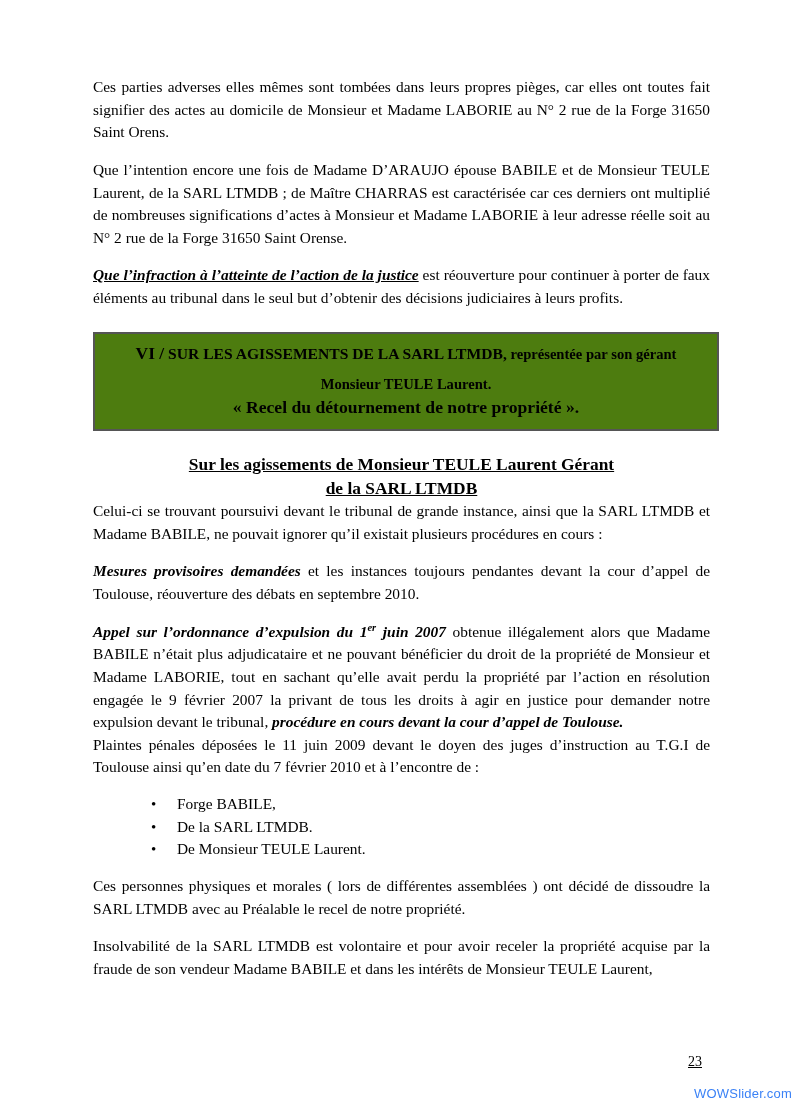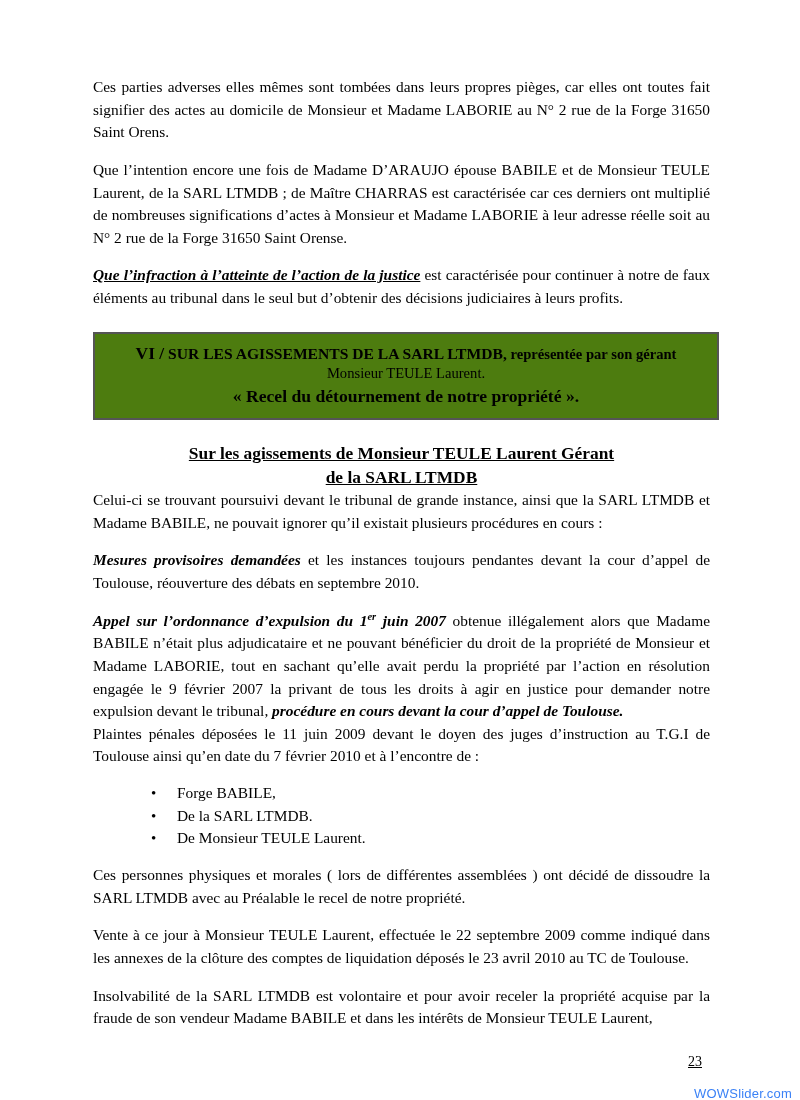--- a/index.html
+++ b/index.html
@@ -70,22 +70,23 @@
     line-height: 1.28;
   }
   .box-line1 .roman {
     font-size: 17.5px;
   }
   .box-line1 .caps {
     font-size: 15.6px;
   }
   .box-line2 {
     font-size: 14.6px;
-    font-weight: normal;
+    font-weight: bold;
     line-height: 1.28;
+    margin-top: 11px;
   }
   .box-line3 {
     font-size: 17.6px;
     font-weight: bold;
     line-height: 1.32;
     margin-top: 2px;
   }
 
   
   .sub-heading {
@@ -148,21 +149,21 @@
 </head>
 <body>
 
 <div class="page">
   <div class="content">
 
     <p class="body-par">Ces parties adverses elles mêmes sont tombées dans leurs propres pièges, car elles ont toutes fait signifier des actes au domicile de Monsieur et Madame LABORIE au N° 2 rue de la Forge 31650 Saint Orens.</p>
 
     <p class="body-par">Que l’intention encore une fois de Madame D’ARAUJO épouse BABILE et de Monsieur TEULE Laurent, de la SARL LTMDB ; de Maître CHARRAS est caractérisée car ces derniers ont multiplié de nombreuses significations d’actes à Monsieur et Madame LABORIE à leur adresse réelle soit au N° 2 rue de la Forge 31650 Saint Orense.</p>
 
-    <p class="body-par"><span class="bi-u">Que l’infraction à l’atteinte de l’action de la justice</span><span> est caractérisée pour continuer à notre de faux éléments au tribunal dans le seul but d’obtenir des décisions judiciaires à leurs profits.</span></p>
+    <p class="body-par"><span class="bi-u">Que l’infraction à l’atteinte de l’action de la justice</span><span> est réouverture pour continuer à porter de faux éléments au tribunal dans le seul but d’obtenir des décisions judiciaires à leurs profits.</span></p>
 
     <div class="box-heading">
       <div class="box-line1"><span class="roman">VI /</span><span class="caps"> SUR LES AGISSEMENTS DE LA  SARL LTMDB,</span><span> représentée par son gérant</span></div>
       <div class="box-line2">Monsieur TEULE Laurent.</div>
       <div class="box-line3">« Recel du détournement de notre propriété ».</div>
     </div>
 
     <div class="sub-heading">
       <span>Sur les agissements de Monsieur TEULE Laurent Gérant</span><br>
       <span>de la SARL LTMDB</span>
@@ -177,21 +178,20 @@
     <p class="body-par tight">Plaintes pénales déposées le 11 juin 2009 devant le doyen des juges d’instruction au T.G.I de Toulouse ainsi qu’en date du 7 février 2010 et à l’encontre de :</p>
 
     <ul class="bullets">
       <li>Forge BABILE,</li>
       <li>De la SARL LTMDB.</li>
       <li>De Monsieur TEULE Laurent.</li>
     </ul>
 
     <p class="body-par">Ces personnes physiques et morales ( lors de différentes assemblées ) ont décidé de dissoudre la SARL LTMDB avec au Préalable le recel de notre propriété.</p>
 
-    <p class="body-par">Vente à ce jour à Monsieur TEULE Laurent, effectuée le 22 septembre 2009 comme indiqué dans les annexes de la clôture des comptes de liquidation déposés le 23 avril 2010 au TC de Toulouse.</p>
 
     <p class="body-par">Insolvabilité de la SARL LTMDB est volontaire et pour avoir receler la propriété acquise par la fraude de son vendeur Madame BABILE et dans les intérêts de Monsieur TEULE Laurent,</p>
 
   </div>
 
   <div class="page-number">23</div>
   <div class="watermark">WOWSlider.com</div>
 </div>
 
 </body></html>

